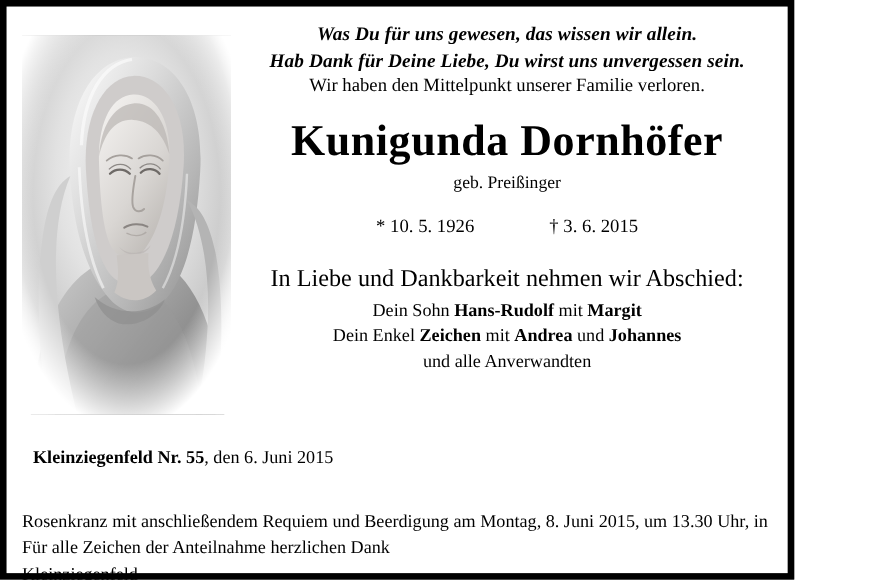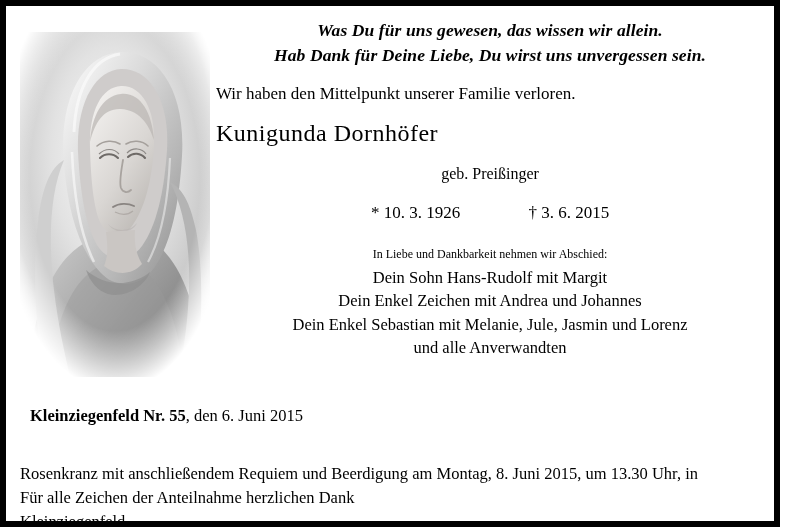--- a/index.html
+++ b/index.html
@@ -8,21 +8,21 @@
     background: #ffffff;
   }
   body {
     width: 800px;
     height: 527px;
     font-family: "Liberation Serif", serif;
     overflow: hidden;
   }
   .obituary {
     position: relative;
-    width: 780px;
+    width: 722px;
     height: 527px;
     background: #404040;
     box-sizing: border-box;
     border: 6px solid #000000;
     padding: 0;
   }
   .inner {
     position: relative;
     width: 100%;
     height: 100%;
@@ -55,60 +55,61 @@
     text-align: center;
     font-style: italic;
     font-weight: bold;
     font-size: 17.5px;
     line-height: 1.42;
     color: #000;
     letter-spacing: 0.1px;
   }
   .verse div { white-space: nowrap; }
   .lead {
+    text-align: center;
     font-size: 17px;
-    margin-top: 16px;
+    margin-top: 0;
     color: #000;
   }
   .name {
-    text-align: left;
-    font-size: 24px;
-    font-weight: normal;
+    text-align: center;
+    font-size: 40px;
+    font-weight: bold;
     margin-top: 16px;
     letter-spacing: 0.5px;
     color: #000;
   }
   .maiden {
     text-align: center;
     font-size: 16px;
-    margin-top: 18px;
+    margin-top: 7px;
     color: #000;
   }
   .dates {
     margin-top: 20px;
     text-align: center;
     font-size: 17px;
     color: #000;
   }
   .dates .birth { display: inline-block; }
   .dates .death { display: inline-block; margin-left: 64px; }
   .mourn-intro {
     text-align: center;
-    font-size: 12px;
+    font-size: 22px;
     margin-top: 24px;
     color: #000;
   }
   .family {
     text-align: center;
     font-size: 16.5px;
     line-height: 1.42;
     margin-top: 4px;
     color: #000;
   }
-  .family b { font-weight: normal; margin-top: 12px; }
+  .family b { font-weight: bold; margin-top: 12px; }
   .place-line {
     position: absolute;
     left: 24px;
     top: 400px;
     font-size: 16.5px;
     color: #000;
   }
   .place-line b { font-weight: bold; }
   .footer {
     position: absolute;
@@ -213,30 +214,29 @@
         <div>Hab Dank für Deine Liebe, Du wirst uns unvergessen sein.</div>
       </div>
 
       <div class="lead">Wir haben den Mittelpunkt unserer Familie verloren.</div>
 
       <div class="name">Kunigunda Dornhöfer</div>
 
       <div class="maiden">geb. Preißinger</div>
 
       <div class="dates">
-        <span class="birth">* 10. 3. 1926</span>
+        <span class="birth">* 10. 5. 1926</span>
         <span class="death">† 3. 6. 2015</span>
       </div>
 
       <div class="mourn-intro">In Liebe und Dankbarkeit nehmen wir Abschied:</div>
 
       <div class="family" id="family-list">
           <div><span>Dein Sohn </span><b>Hans-Rudolf</b><span> mit </span><b>Margit</b></div>
           <div><span>Dein Enkel </span><b>Zeichen</b><span> mit </span><b>Andrea</b><span> und </span><b>Johannes</b></div>
-          <div><span>Dein Enkel </span><b>Sebastian</b><span> mit </span><b>Melanie</b><span>, </span><b>Jule</b><span>, </span><b>Jasmin</b><span> und </span><b>Lorenz</b></div>
           <div><span>und alle Anverwandten</span></div>
         </div>
     </div>
 
     <div class="place-line">
       <b>Kleinziegenfeld Nr. 55</b><span>, den 6. Juni 2015</span>
     </div>
 
     <div class="footer" id="footer-lines">
         <div>Rosenkranz mit anschließendem Requiem und Beerdigung am Montag, 8. Juni 2015, um 13.30 Uhr, in</div>

